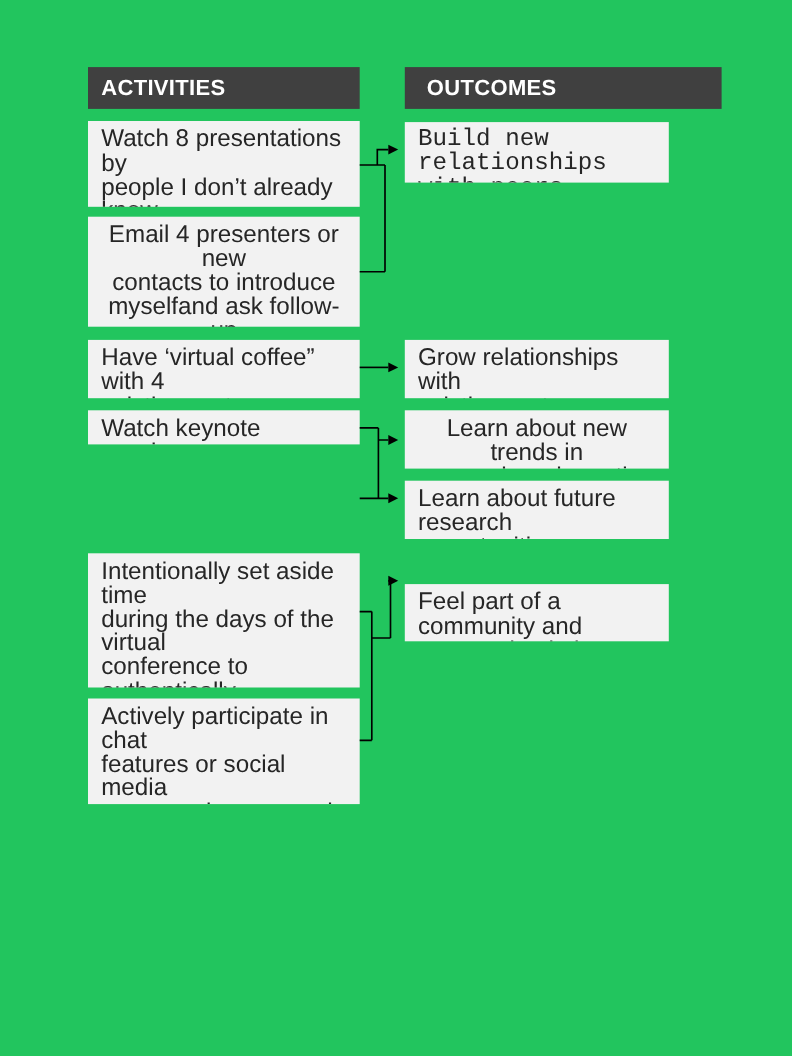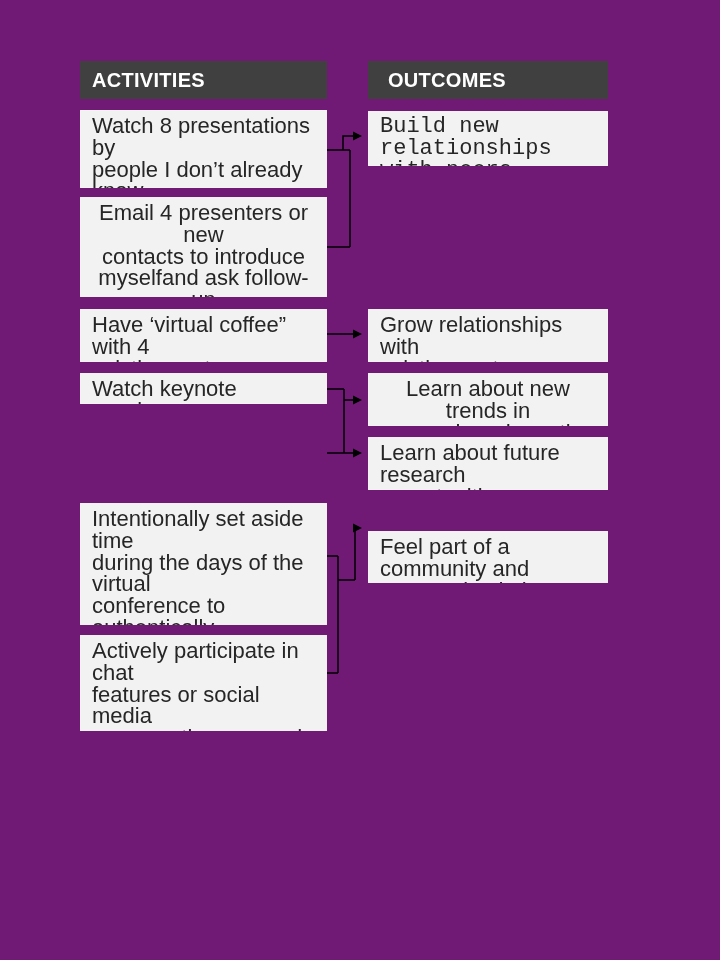--- a/index.html
+++ b/index.html
@@ -1,20 +1,20 @@
 <!DOCTYPE html>
 <html><head>
 <meta charset="utf-8">
 <style>
   html, body { margin: 0; padding: 0; background: #ffffff; }
   .canvas {
     position: relative;
     width: 720px;
     height: 960px;
-    background: #701a75;
+    background: #22c55e;
     font-family: "Liberation Sans", sans-serif;
     overflow: hidden;
   }
   .col-header {
     position: absolute;
     background: #404040;
     color: #ffffff;
     font-weight: bold;
     font-size: 20px;
     letter-spacing: 0.3px;
@@ -47,21 +47,21 @@
   .h-act { left: 80px;  top: 61px;  width: 247px; height: 38px; }
   .a1 { left: 80px; top: 110px; width: 247px; height: 78px; }
   .a2 { left: 80px; top: 197px; width: 247px; height: 100px; text-align: center; }
   .a3 { left: 80px; top: 309px; width: 247px; height: 53px; }
   .a4 { left: 80px; top: 373px; width: 247px; height: 31px; }
   .a5 { left: 80px; top: 415px; width: 247px; height: 77px; }
   .a6 { left: 80px; top: 503px; width: 247px; height: 122px; }
   .a7 { left: 80px; top: 635px; width: 247px; height: 96px; }
 
   
-  .h-out { left: 368px; top: 61px;  width: 240px; height: 38px; padding-left: 20px; }
+  .h-out { left: 368px; top: 61px;  width: 288px; height: 38px; padding-left: 20px; }
   .o1 { left: 368px; top: 111px; width: 240px; height: 55px; font-family: Liberation Mono, monospace; }
   .o2 { left: 368px; top: 309px; width: 240px; height: 53px; }
   .o3 { left: 368px; top: 373px; width: 240px; height: 53px; text-align: center; }
   .o4 { left: 368px; top: 437px; width: 240px; height: 53px; }
   .o5 { left: 368px; top: 503px; width: 240px; height: 52px; margin-top: 28px; }
 </style>
 </head>
 <body>
 
 <div class="canvas">

